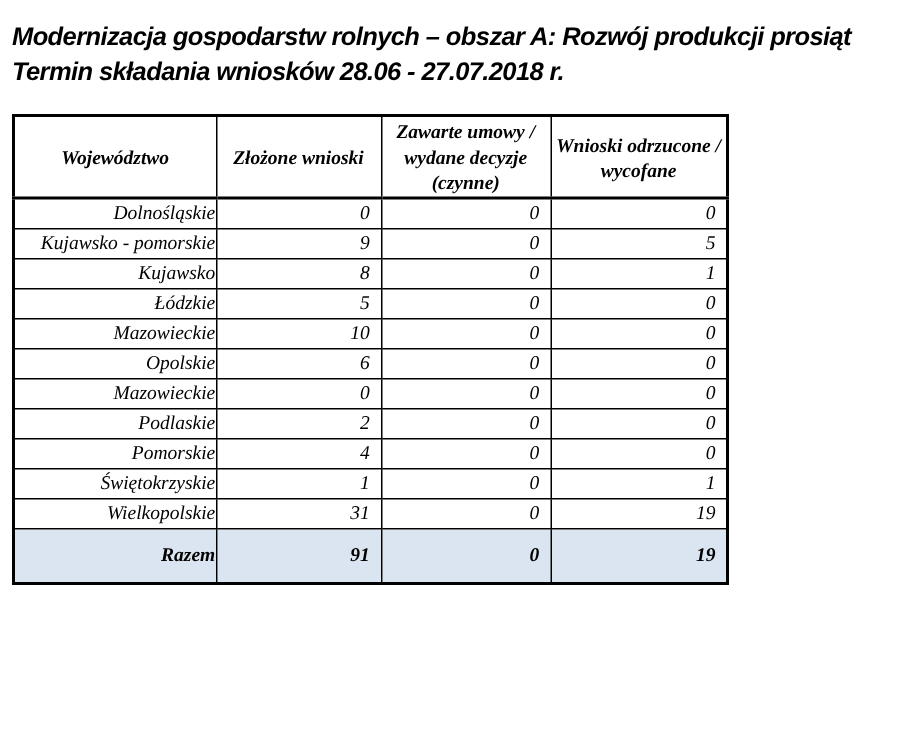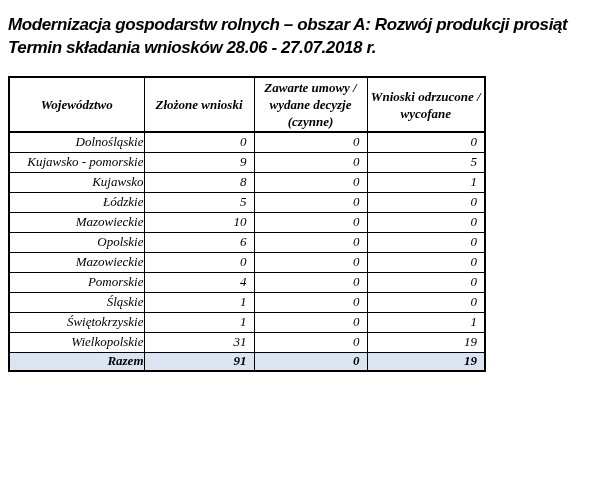--- a/index.html
+++ b/index.html
@@ -63,21 +63,21 @@
   .data-table td.name {
     text-align: right;
   }
   .data-table td.num {
     text-align: right;
     padding-right: 7px;
   }
   .data-table tfoot td {
     background: var(--total-bg);
     font-weight: bold;
-    height: 19px;
+    height: 37px;
     vertical-align: middle;
   }
 </style>
 </head>
 <body>
 
 <div class="page">
 
   <h1 class="title"><span>Modernizacja gospodarstw rolnych – obszar A: Rozwój produkcji prosiąt</span><br><span>Termin składania wniosków 28.06 - 27.07.2018 r.</span></h1>
 
@@ -136,28 +136,28 @@
           <td class="num">0</td>
           <td class="num">0</td>
         </tr>
         <tr>
           <td class="name">Mazowieckie</td>
           <td class="num">0</td>
           <td class="num">0</td>
           <td class="num">0</td>
         </tr>
         <tr>
-          <td class="name">Pomorskie</td>
-          <td class="num">4</td>
+          <td class="name">Podlaskie</td>
+          <td class="num">2</td>
           <td class="num">0</td>
           <td class="num">0</td>
         </tr>
         <tr>
-          <td class="name">Śląskie</td>
-          <td class="num">1</td>
+          <td class="name">Pomorskie</td>
+          <td class="num">4</td>
           <td class="num">0</td>
           <td class="num">0</td>
         </tr>
         <tr>
           <td class="name">Świętokrzyskie</td>
           <td class="num">1</td>
           <td class="num">0</td>
           <td class="num">1</td>
         </tr>
         <tr>

